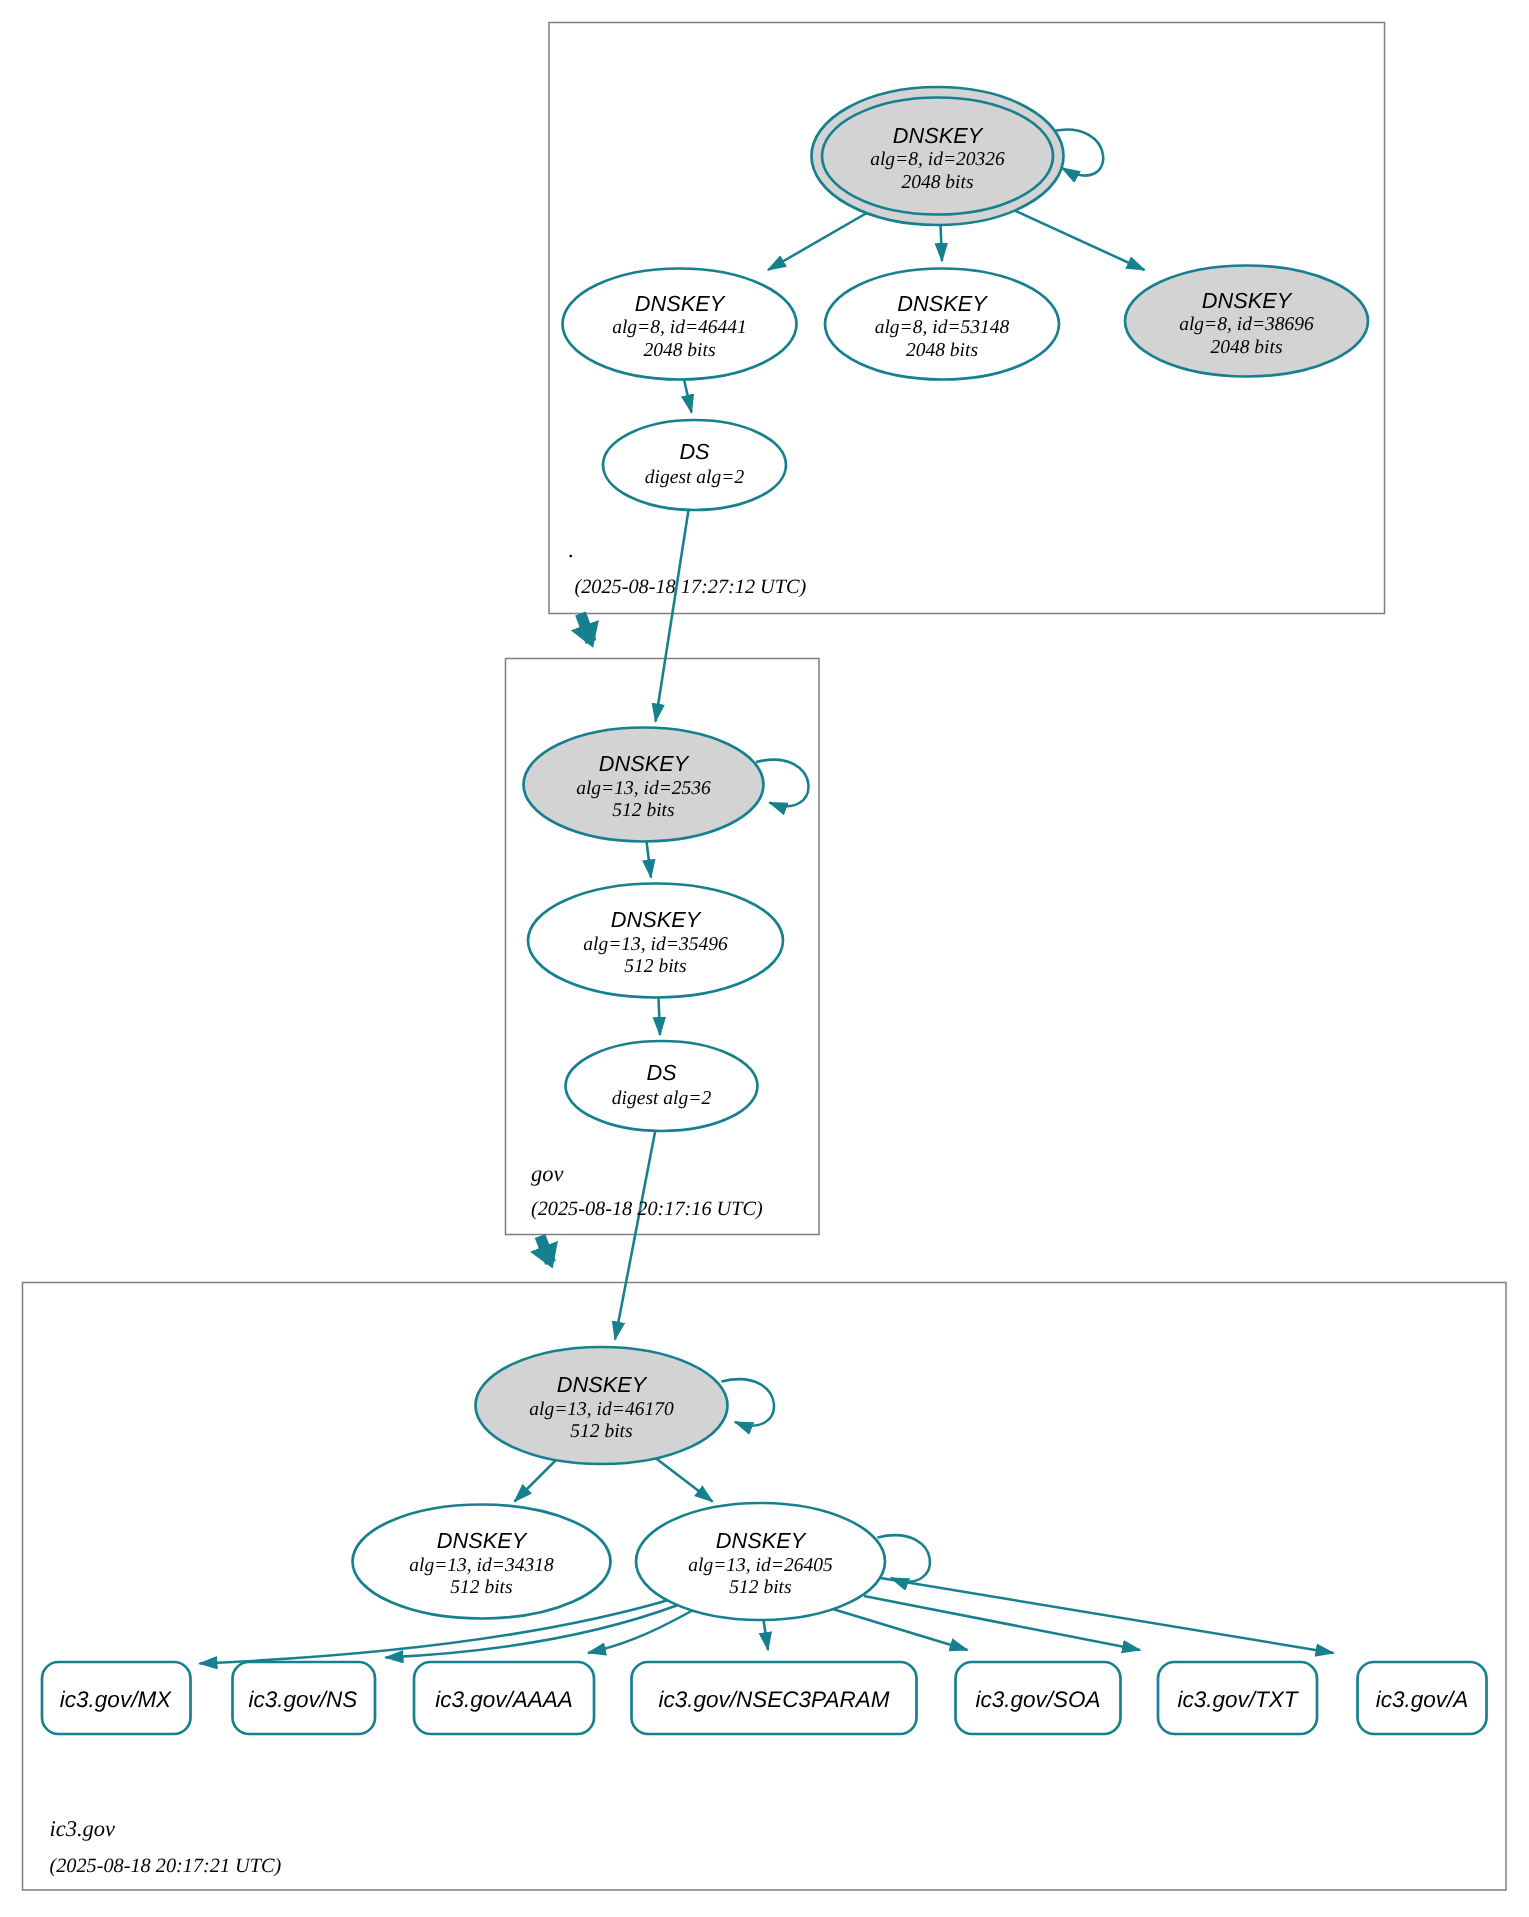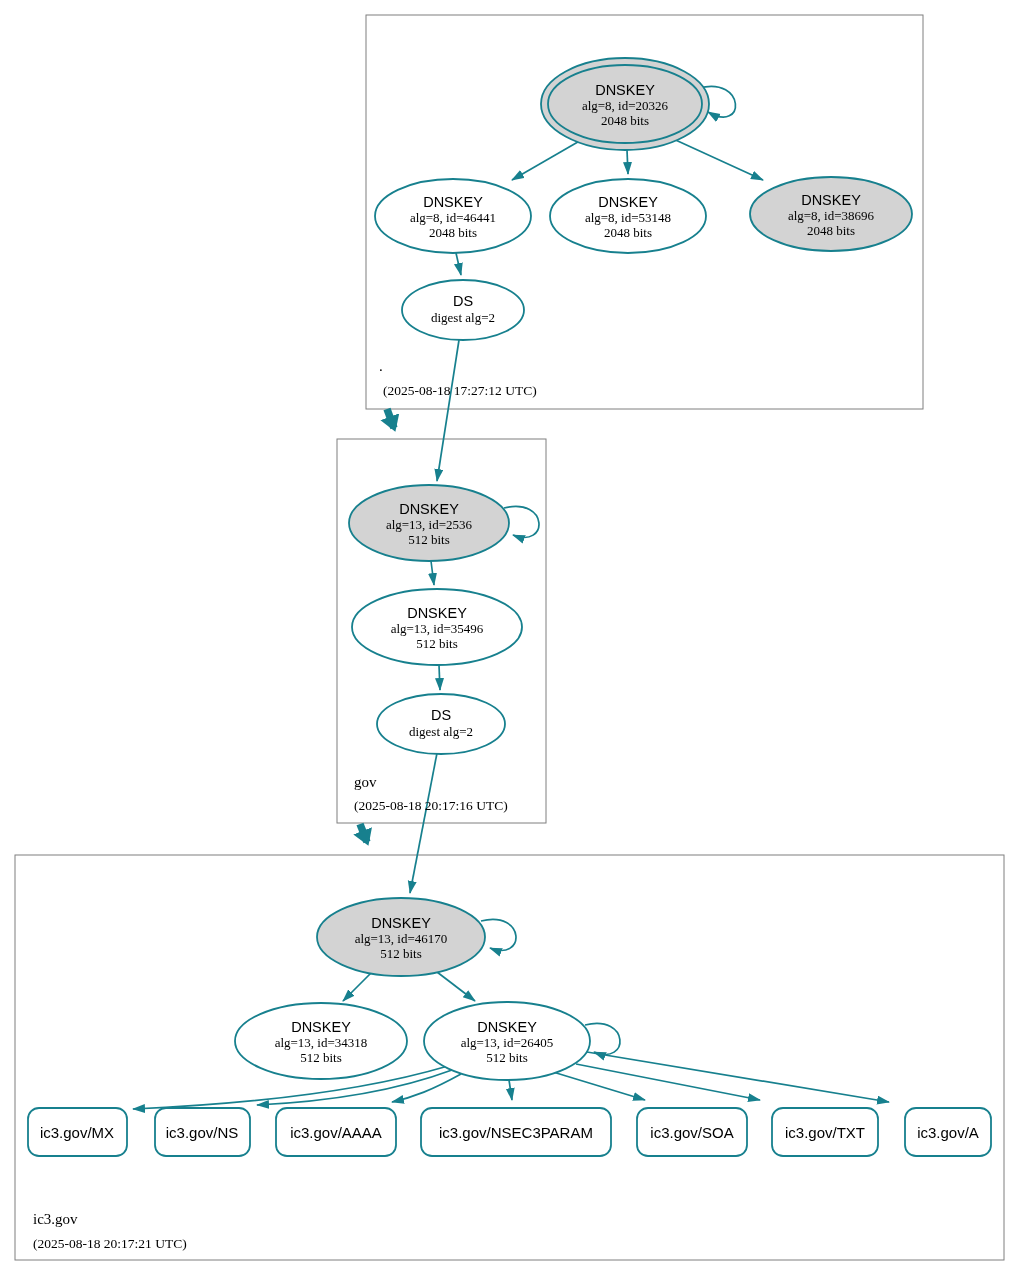--- a/index.html
+++ b/index.html
@@ -1,16 +1,16 @@
 <!DOCTYPE html>
 <html><head>
 <meta charset="utf-8">
 <style>
   html, body { margin: 0; padding: 0; background: #ffffff; }
-  .stage { position: relative; width: 1019px; height: 1278px; background: #fff; }
+  .stage { position: relative; width: 1019px; height: 1278px; background: #fff; font-style: italic; }
   svg { display: block; }
   .zone-box { fill: none; stroke: #7f7f7f; stroke-width: 1; }
   .edge { fill: none; stroke: #17808e; stroke-width: 1.7; }
   .edge-thick { fill: none; stroke: #17808e; stroke-width: 7.5; }
   .node-ellipse { stroke: #17808e; stroke-width: 1.8; }
   .fill-gray { fill: #d3d3d3; }
   .fill-white { fill: #ffffff; }
   .rrset-rect { fill: #ffffff; stroke: #17808e; stroke-width: 1.8; }
   .node-title { font-family: "Liberation Sans", sans-serif; font-size: 14.5px; fill: #000; text-anchor: middle; }
   .node-detail { font-family: "Liberation Serif", serif; font-size: 13px; fill: #000; text-anchor: middle; }

